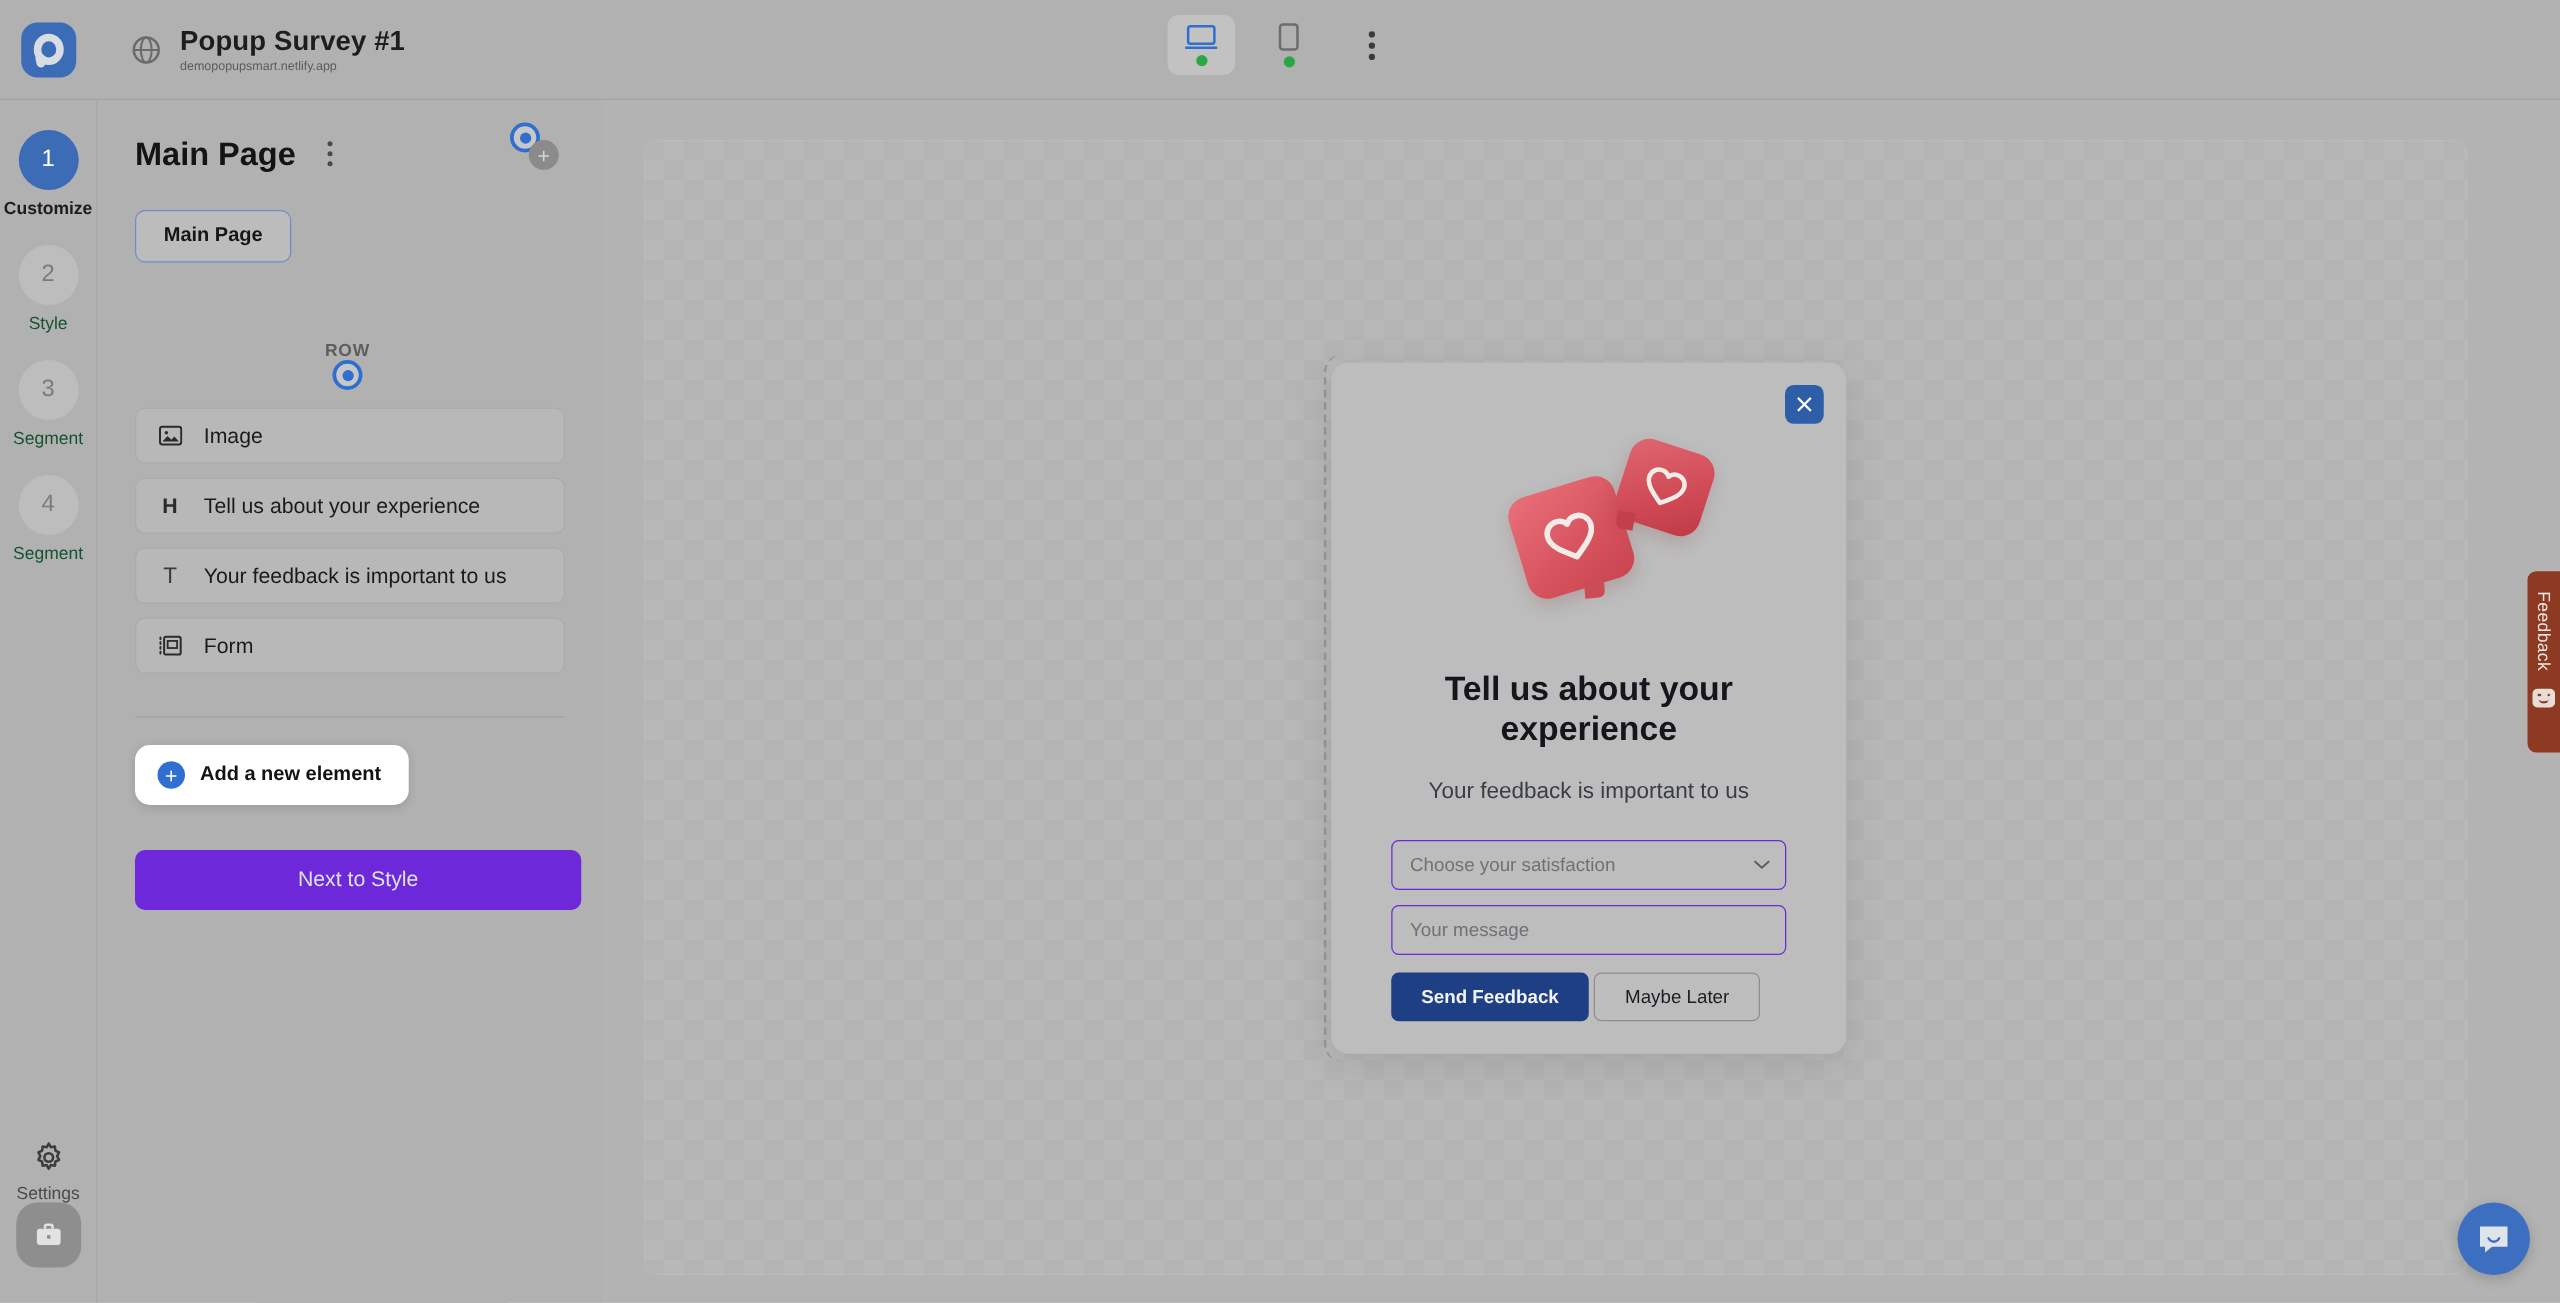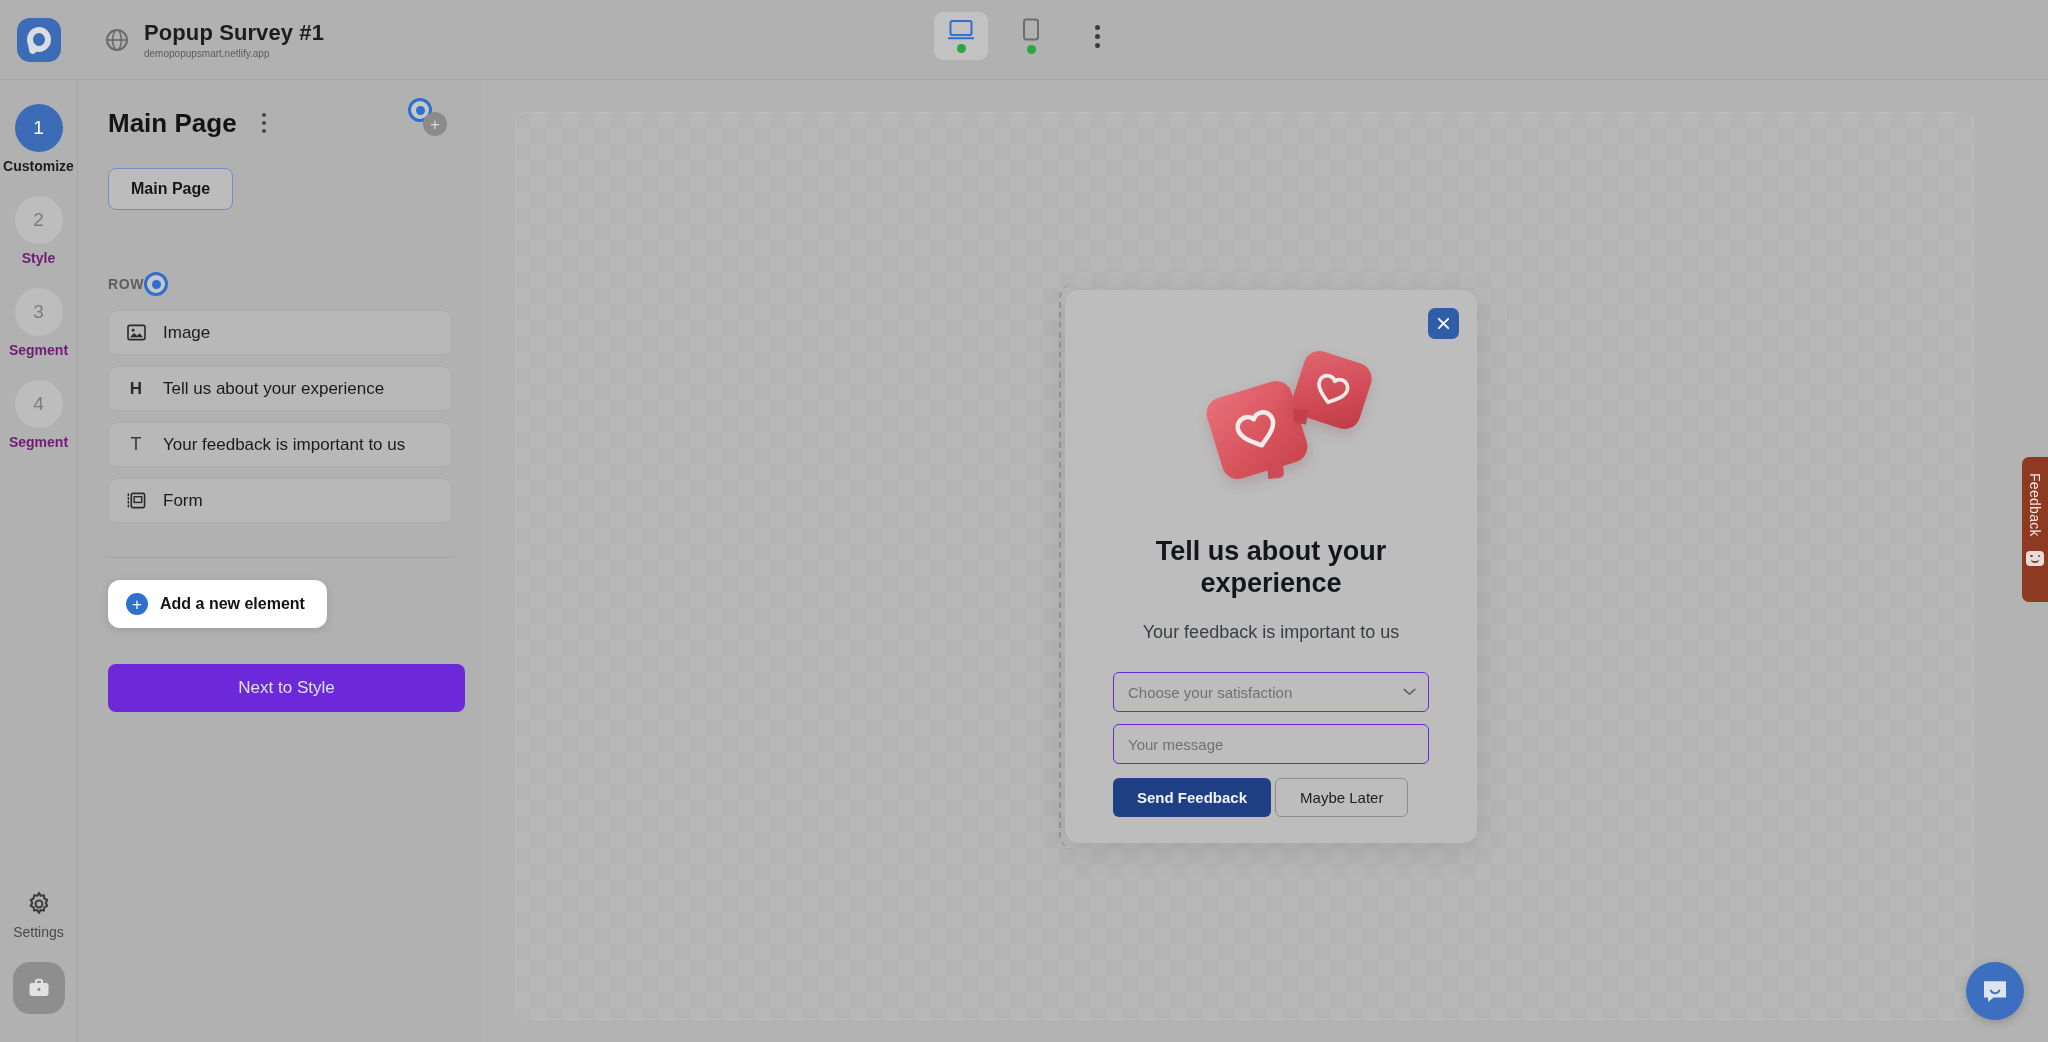--- a/index.html
+++ b/index.html
@@ -96,27 +96,27 @@
     width:78px;
   }
   .step:first-child { margin-top:24px; }
   .step-circle {
     width:48px; height:48px; border-radius:50%;
     display:flex; align-items:center; justify-content:center;
     font-size:19px; color:#7b7b7b;
     background:rgba(255,255,255,.16);
   }
   .step.active .step-circle { background:#3b6cb5; color:#fff; font-weight:500; }
-  .step-label { font-size:14px; color:#701a75;font-weight:bold; }
+  .step-label { font-size:14px; color:#14532d; }
   .step.active .step-label { color:#1d1d1f; font-weight:700; }
 
   .rail-bottom {
     margin-top:auto;
     display:flex; flex-direction:column; align-items:center;
-    padding-bottom:28px; gap:22px;
+    padding-bottom:28px; 
   }
   .settings-item {
     display:flex; flex-direction:column; align-items:center; gap:7px;
   }
   .settings-label { font-size:14px; color:#4a4a4a; }
   .briefcase-btn {
     width:52px; height:52px; border-radius:17px;
     background:#8e8e8e;
     display:flex; align-items:center; justify-content:center;
   }
@@ -164,22 +164,23 @@
     margin-top:24px;
     display:inline-flex; align-items:center; justify-content:center;
     height:42px; padding:0 22px;
     border:1px solid #6f8fc4; border-radius:8px;
     background:#bcbcbc;
     font-size:16px; font-weight:600; color:#161616;
   }
 
   .row-head {
     margin-top:62px;
-    display:flex; align-items:center; 
+    display:flex; align-items:center; justify-content:space-between;
     padding-right:4px;
+    flex-direction:column;
   }
   .row-label {
     font-size:14px; font-weight:600; letter-spacing:.6px; color:#5e5e5e;
   }
   .row-target {
     width:24px; height:24px; border-radius:50%;
     border:3px solid #2f6fd0; background:#c7c7c7;
     display:flex; align-items:center; justify-content:center;
   }
   .row-target::after {

